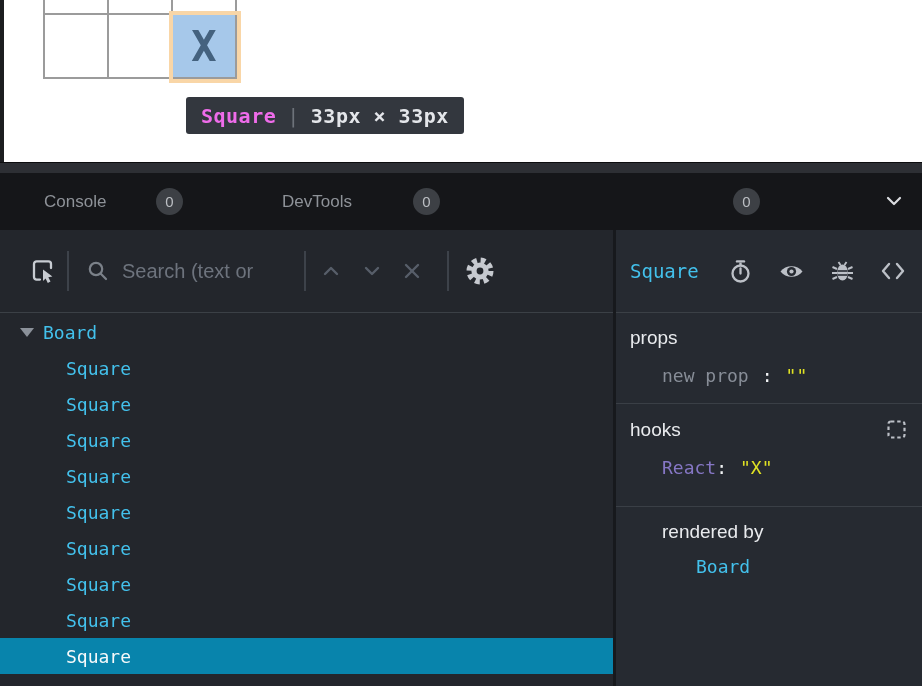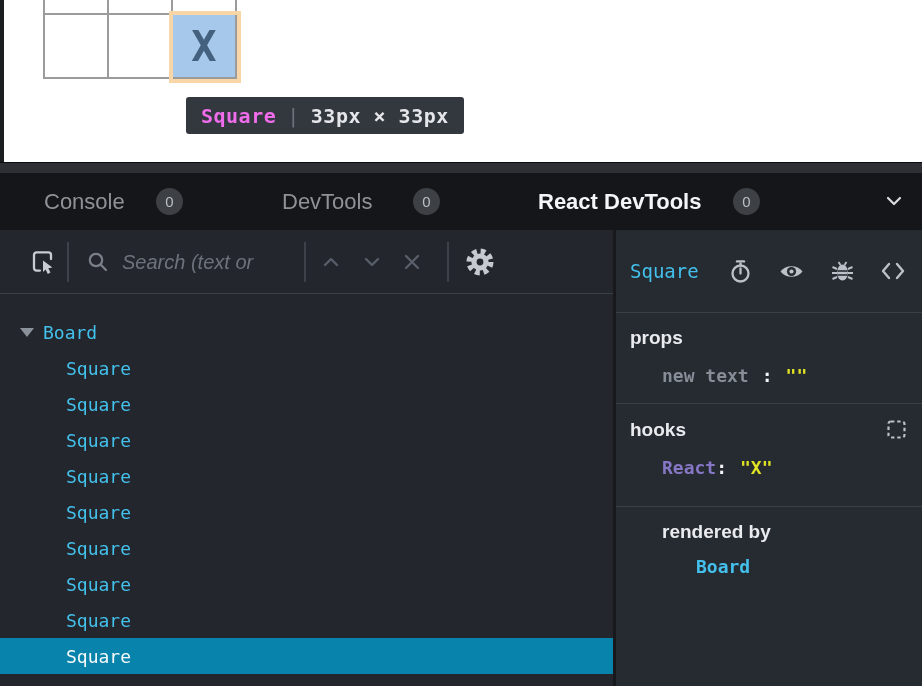--- a/index.html
+++ b/index.html
@@ -22,53 +22,53 @@
                 border-radius:3px; display:flex; align-items:center; padding:0 15px;
                 font-size:20px; font-weight:bold; letter-spacing:.5px; z-index:5; }
   .tt-name { color:#ef6cea; }
   .tt-sep  { color:#6d727a; font-weight:normal; margin:0 11px; }
   .tt-dims { color:#e4e6ea; }
 
   
   .drawer-strip { position:absolute; left:0; top:162px; width:922px; height:11px;
                   background:#2d2f34; border-top:1px solid #0d0d0f; }
   .tab-bar { position:absolute; left:0; top:173px; width:922px; height:57px; background:#151619; }
-  .tab-label { position:absolute; top:0; height:57px; line-height:57px; font-size:22px; color:#8e9298; }
+  .tab-label { position:absolute; top:0; height:57px; line-height:57px; font-size:17px; color:#8e9298; }
   .tab-label.active { color:#f4f5f7; font-weight:bold; }
   .tab-badge { position:absolute; top:15px; width:27px; height:27px; border-radius:50%;
                background:#3d4045; color:#bcbfc4; font-size:15px; line-height:27px; text-align:center; }
   .tab-caret { position:absolute; left:883px; top:17px; }
 
   
   .devtools { position:absolute; left:0; top:230px; width:922px; height:456px; display:flex; }
   .left-pane  { width:613px; background:#23262c; position:relative; }
   .vsplit     { width:3px; background:#17191d; }
   .right-pane { flex:1; background:#262a31; position:relative; }
 
   
-  .toolbar { position:relative; height:64px; border-bottom:1px solid #3b4046;font-style:italic; }
+  .toolbar { position:relative; height:83px; border-bottom:1px solid #3b4046; }
   .tb { position:absolute; top:50%; transform:translateY(-50%); display:flex; align-items:center; }
   .tb-div { width:2px; height:40px; background:#3d424a; }
   .search-placeholder { font-size:20px; color:#6d737d; white-space:nowrap; }
 
   
   .tree { position:absolute; top:84px; left:0; width:613px; }
   .tree-row { height:36px; display:flex; align-items:center; font-size:18px; color:#43c1ec; }
   .tree-row .expander { width:0; height:0; margin-left:20px; margin-right:9px;
                         border-left:7px solid transparent; border-right:7px solid transparent;
                         border-top:9px solid #8b919a; }
   .tree-row.child { padding-left:66px; }
   .tree-row.selected { background:#0884ac; color:#f6f9fa; }
 
   
   .rp-header { height:83px; border-bottom:1px solid #3b4046; display:flex; align-items:center;
                padding:0 16px 0 14px; }
   .rp-title { font-size:19px; color:#43c1ec; }
   .rp-icons { margin-left:auto; display:flex; align-items:center; gap:25px; }
-  .section { padding:14px 14px 17px 14px; border-bottom:1px solid #3a3f46;font-weight:bold; }
+  .section { padding:14px 14px 17px 14px; border-bottom:1px solid #3a3f46; }
   .section.last { border-bottom:none;margin-left:32px; }
   .sec-head { display:flex; align-items:center; font-size:19px; color:#e9ebee; }
   .sec-head .sec-icon { margin-left:auto; }
   .kv { margin-top:16px; padding-left:32px; font-size:18px; display:flex; align-items:center; }
   .k-gray { color:#878d97; }
   .k-purple { color:#8677c5; }
   .colon-w { color:#f2f4f6; }
   .sp-wide { margin:0 13px; }
   .sp-right { margin-right:13px; }
   .v-yellow { color:#e0e224; }
@@ -101,21 +101,20 @@
 
 <div class="drawer-strip"></div>
 
 <div class="tab-bar">
   <span class="tab-label" style="left:44px">Console</span>
   <span class="tab-badge" style="left:156px">0</span>
 
   <span class="tab-label" style="left:282px">DevTools</span>
   <span class="tab-badge" style="left:413px">0</span>
 
-  <span class="tab-label active" style="left:538px">React DevTools</span>
   <span class="tab-badge" style="left:733px">0</span>
 
   <span class="tab-caret">
     <svg width="22" height="22" viewBox="0 0 22 22">
       <polyline points="5,8 11,14 17,8" fill="none" stroke="#dadce0" stroke-width="2.2" stroke-linecap="round" stroke-linejoin="round"></polyline>
     </svg>
   </span>
 </div>
 
 <div class="devtools">
@@ -239,21 +238,21 @@
             <polyline points="9,6 3,13 9,20" fill="none" stroke="#bcc0c7" stroke-width="2.4" stroke-linecap="round" stroke-linejoin="round"></polyline>
             <polyline points="17,6 23,13 17,20" fill="none" stroke="#bcc0c7" stroke-width="2.4" stroke-linecap="round" stroke-linejoin="round"></polyline>
           </svg>
         </span>
       </span>
     </div>
 
     <div class="section">
       <div class="sec-head">props</div>
       <div class="kv mono">
-        <span class="k-gray">new text</span>
+        <span class="k-gray">new prop</span>
         <span class="colon-w sp-wide">:</span>
         <span class="v-yellow">""</span>
       </div>
     </div>
 
     <div class="section hooks-pad">
       <div class="sec-head">
         <span>hooks</span>
         <span class="sec-icon">
           <svg width="23" height="23" viewBox="0 0 23 23">

